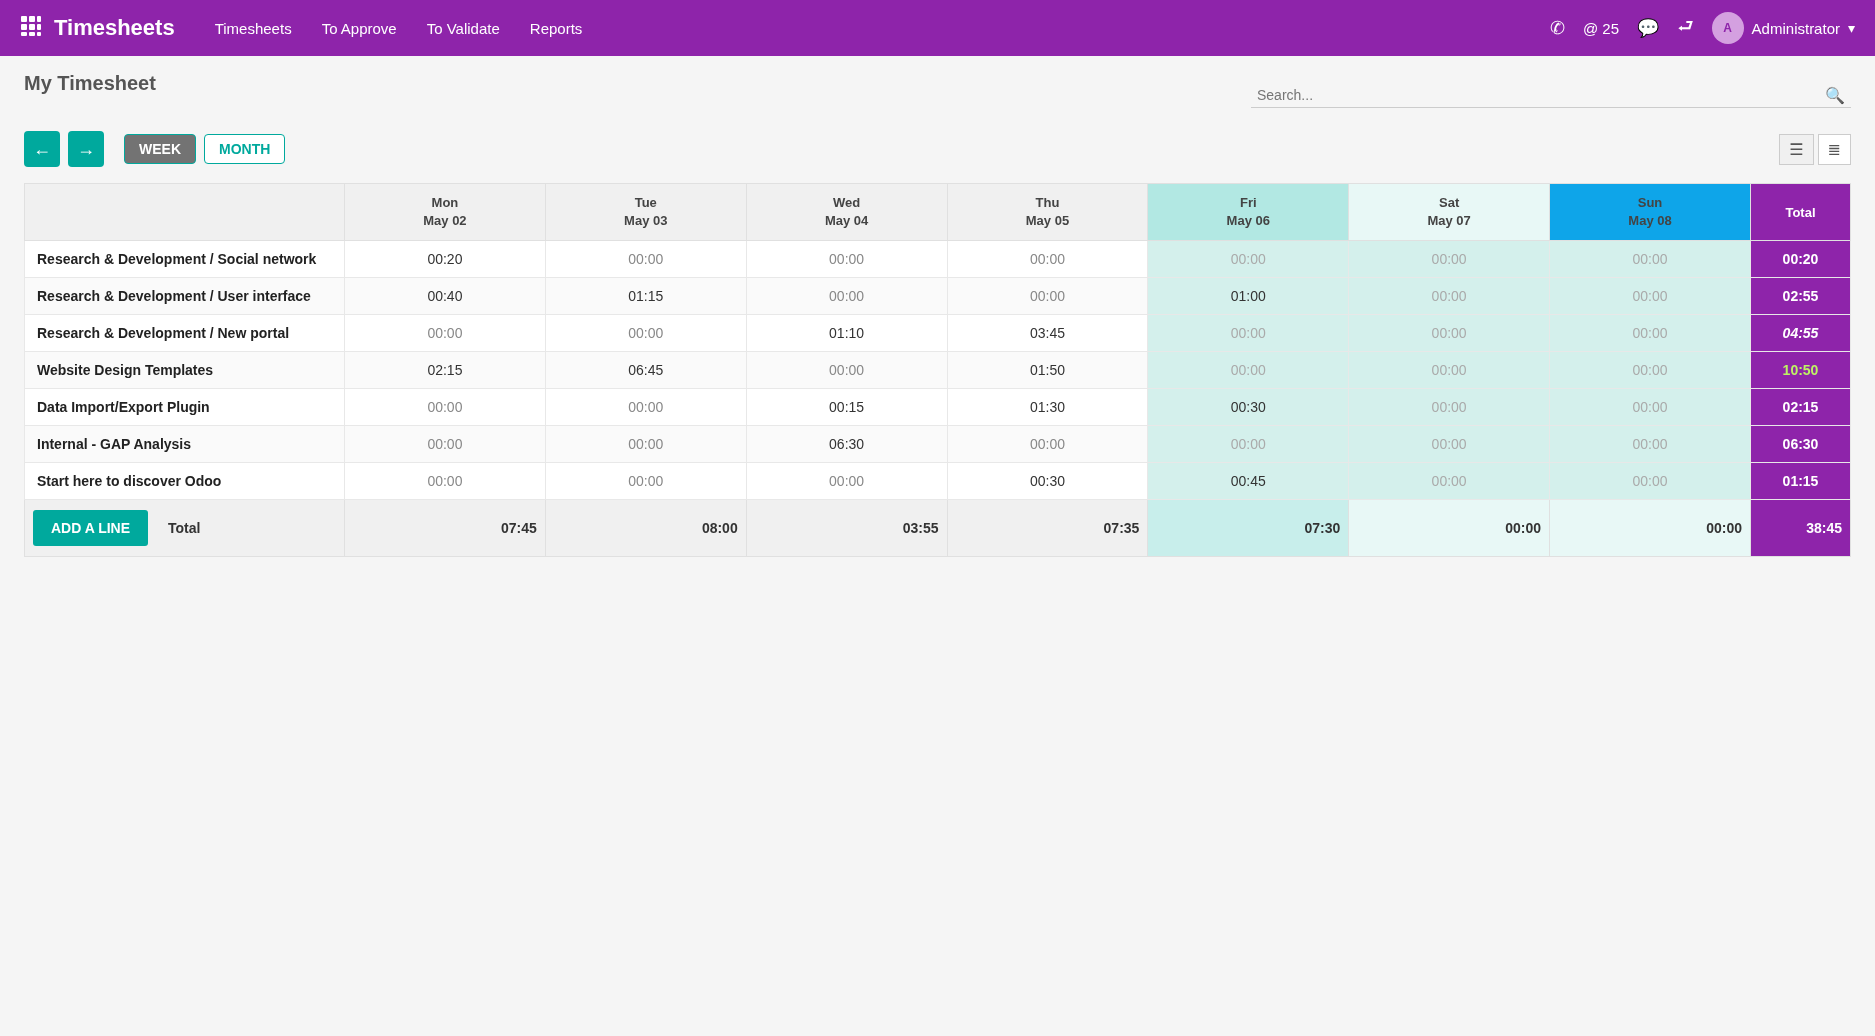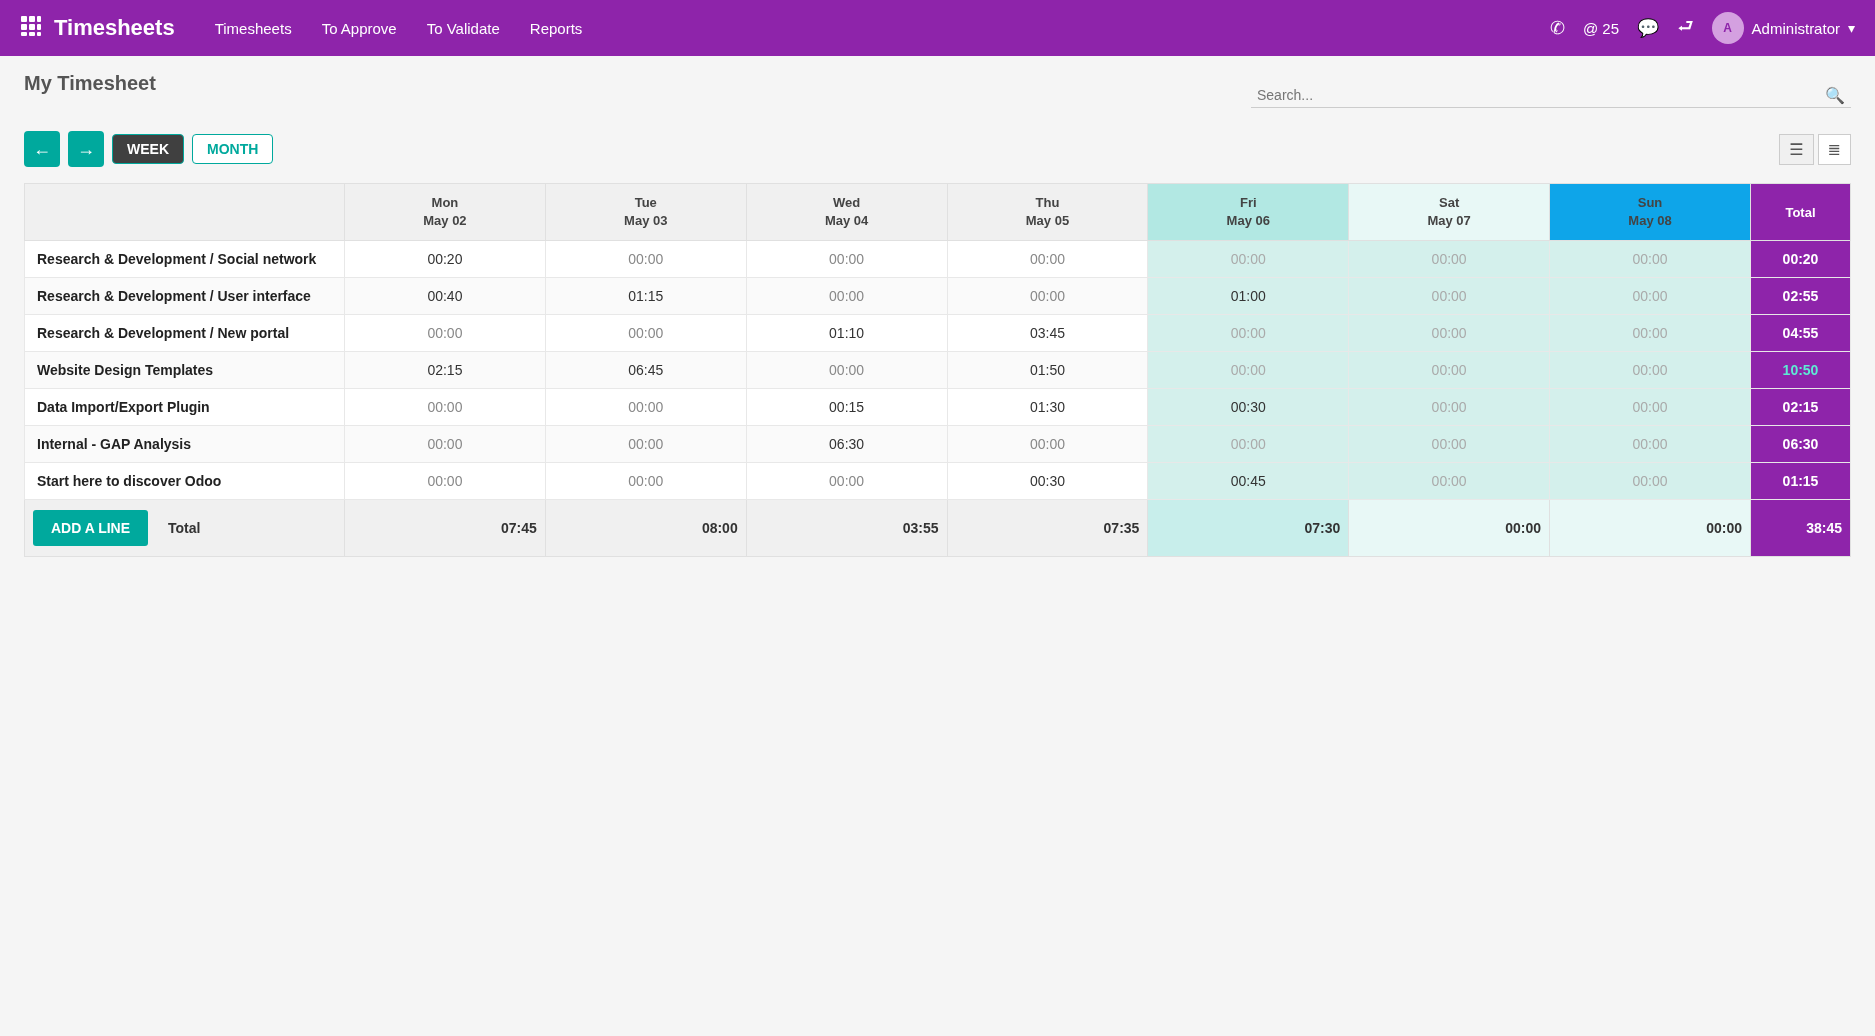--- a/index.html
+++ b/index.html
@@ -108,22 +108,23 @@
       border: 1px solid #00a99d;
       background: white;
       color: #00a99d;
       padding: 6px 14px;
       border-radius: 4px;
       cursor: pointer;
       font-size: 14px;
       font-weight: bold;
     }
     .view-btn.active {
-      background: #404040;
-      color: white;
+      background: #737373;
+      color: white;
+      margin-left: 12px;
     }
 
     
     .search-bar {
       display: flex;
       align-items: center;
       border-bottom: 1px solid #ccc;
       padding: 2px 6px;
       width: 600px;
     }
@@ -349,32 +350,32 @@
         </tr>
         <tr>
           <td style="padding-left: 12px;">Research &amp; Development / New portal</td>
           <td>00:00</td>
           <td>00:00</td>
           <td style="color: rgb(51, 51, 51);">01:10</td>
           <td style="color: rgb(51, 51, 51);">03:45</td>
           <td style="background: rgb(212, 240, 236); color: rgb(170, 170, 170);">00:00</td>
           <td style="background: rgb(212, 240, 236); color: rgb(170, 170, 170);">00:00</td>
           <td style="background: rgb(212, 240, 236); color: rgb(170, 170, 170);">00:00</td>
-          <td style="background: rgb(142, 36, 170); color: white; font-weight: bold;">04:55</td>
+          <td style="background: rgb(142, 36, 170); color: white; font-weight: bold; font-style: italic;">04:55</td>
         </tr>
         <tr>
           <td style="padding-left: 12px;">Website Design Templates</td>
           <td style="color: rgb(51, 51, 51);">02:15</td>
           <td style="color: rgb(51, 51, 51);">06:45</td>
           <td>00:00</td>
           <td style="color: rgb(51, 51, 51);">01:50</td>
           <td style="background: rgb(212, 240, 236); color: rgb(170, 170, 170);">00:00</td>
           <td style="background: rgb(212, 240, 236); color: rgb(170, 170, 170);">00:00</td>
           <td style="background: rgb(212, 240, 236); color: rgb(170, 170, 170);">00:00</td>
-          <td style="background: rgb(142, 36, 170); color: #5eead4; font-weight: bold;">10:50</td>
+          <td style="background: rgb(142, 36, 170); color: #bef264; font-weight: bold;">10:50</td>
         </tr>
         <tr>
           <td style="padding-left: 12px;">Data Import/Export Plugin</td>
           <td>00:00</td>
           <td>00:00</td>
           <td style="color: rgb(51, 51, 51);">00:15</td>
           <td style="color: rgb(51, 51, 51);">01:30</td>
           <td style="background: rgb(212, 240, 236); color: rgb(51, 51, 51);">00:30</td>
           <td style="background: rgb(212, 240, 236); color: rgb(170, 170, 170);">00:00</td>
           <td style="background: rgb(212, 240, 236); color: rgb(170, 170, 170);">00:00</td>

